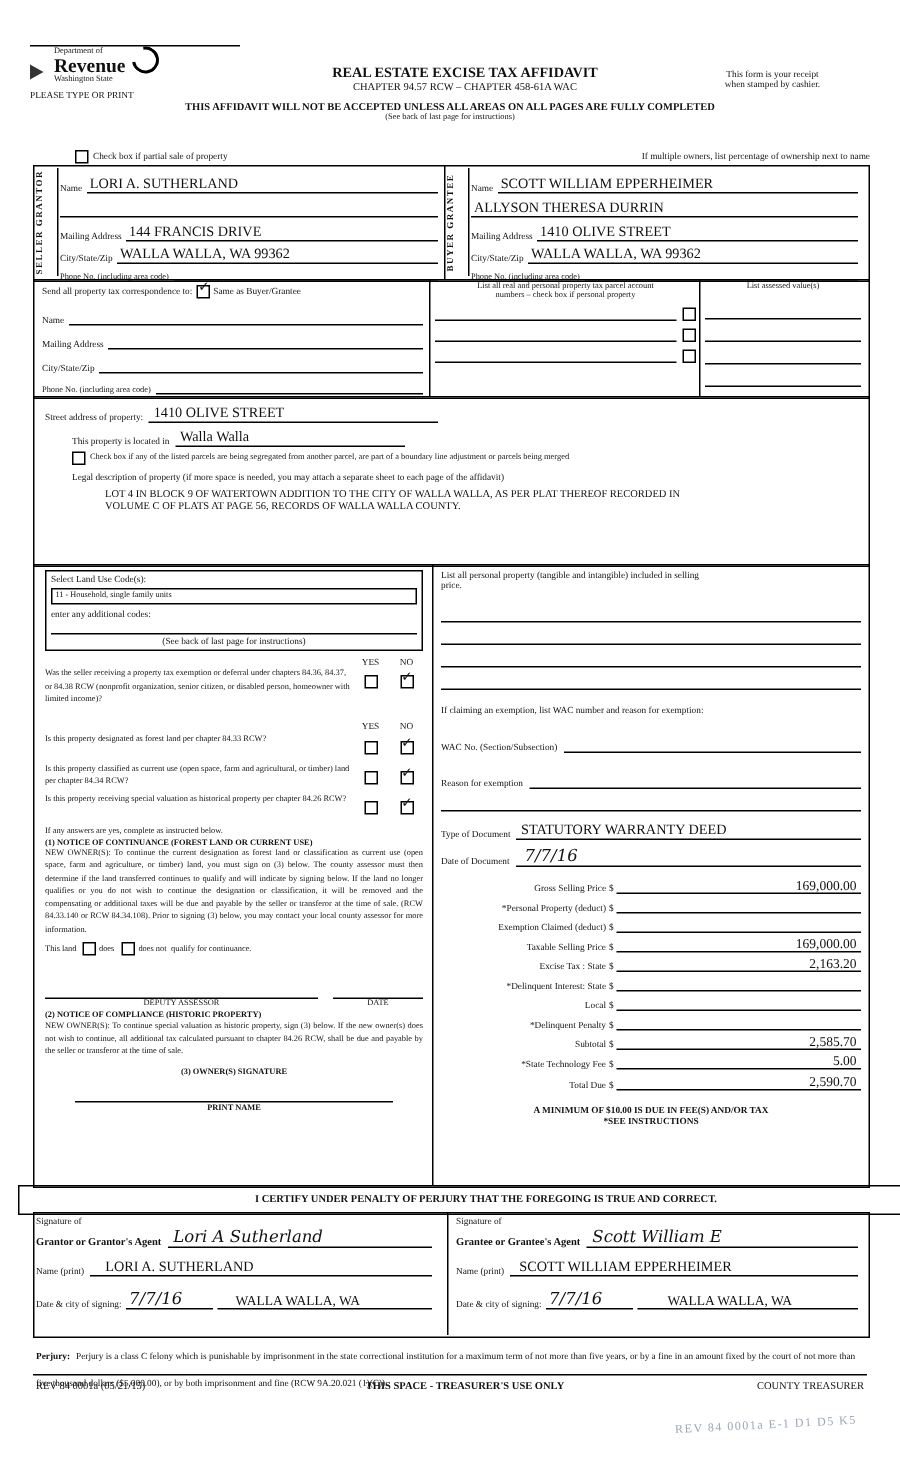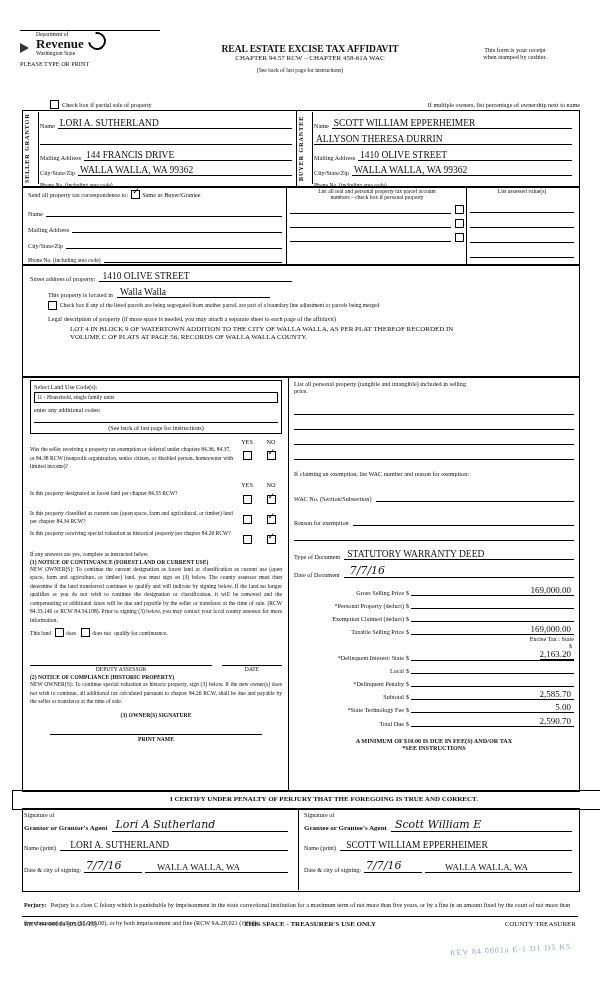--- a/index.html
+++ b/index.html
@@ -53,20 +53,21 @@
       </div>
       <div style="width:130px;text-align:center;padding-top:16px;">
         <div class="xs">This form is your receipt</div>
         <div class="xs">when stamped by cashier.</div>
       </div>
     </div>
     <div class="row" style="margin-top:-2px;">
       <div class="xs" style="width:150px;">PLEASE TYPE OR PRINT</div>
       <div style="flex:1;"></div>
     </div>
+    <div class="bold sm ctr" style="margin-top:0px;">THIS AFFIDAVIT WILL NOT BE ACCEPTED UNLESS ALL AREAS ON ALL PAGES ARE FULLY COMPLETED</div>
     <div class="tiny ctr">(See back of last page for instructions)</div>
   </div>
 
   <div class="abs row" style="left:50px;top:100px;width:530px;align-items:center;">
     <span class="cb"></span>
     <span class="xs" style="margin-left:3px;">Check box if partial sale of property</span>
     <span class="xs" style="margin-left:auto;">If multiple owners, list percentage of ownership next to name</span>
   </div>
 
   <div class="abs b" style="left:22px;top:110px;width:556px;height:76px;"></div>
@@ -309,21 +310,21 @@
       <div class="row" style="align-items:flex-end;height:13px;">
         <span class="xs rt" style="width:110px;">Exemption Claimed (deduct)</span>
         <span class="xs" style="width:7px;text-align:center;">$</span>
         <span class="ul fill rt" style="flex:1;padding-right:3px;">&nbsp;</span>
       </div>
       <div class="row" style="align-items:flex-end;height:13px;">
         <span class="xs rt" style="width:110px;">Taxable Selling Price</span>
         <span class="xs" style="width:7px;text-align:center;">$</span>
         <span class="ul fill rt" style="flex:1;padding-right:3px;">169,000.00</span>
       </div>
-      <div class="row" style="align-items:flex-end;height:13px;flex-direction:column;">
+      <div class="row" style="align-items:flex-end;height:13px;">
         <span class="xs rt" style="width:110px;">Excise Tax : State</span>
         <span class="xs" style="width:7px;text-align:center;">$</span>
         <span class="ul fill rt" style="flex:1;padding-right:3px;">2,163.20</span>
       </div>
       <div class="row" style="align-items:flex-end;height:13px;">
         <span class="xs rt" style="width:110px;">*Delinquent Interest: State</span>
         <span class="xs" style="width:7px;text-align:center;">$</span>
         <span class="ul fill rt" style="flex:1;padding-right:3px;">&nbsp;</span>
       </div>
       <div class="row" style="align-items:flex-end;height:13px;">

